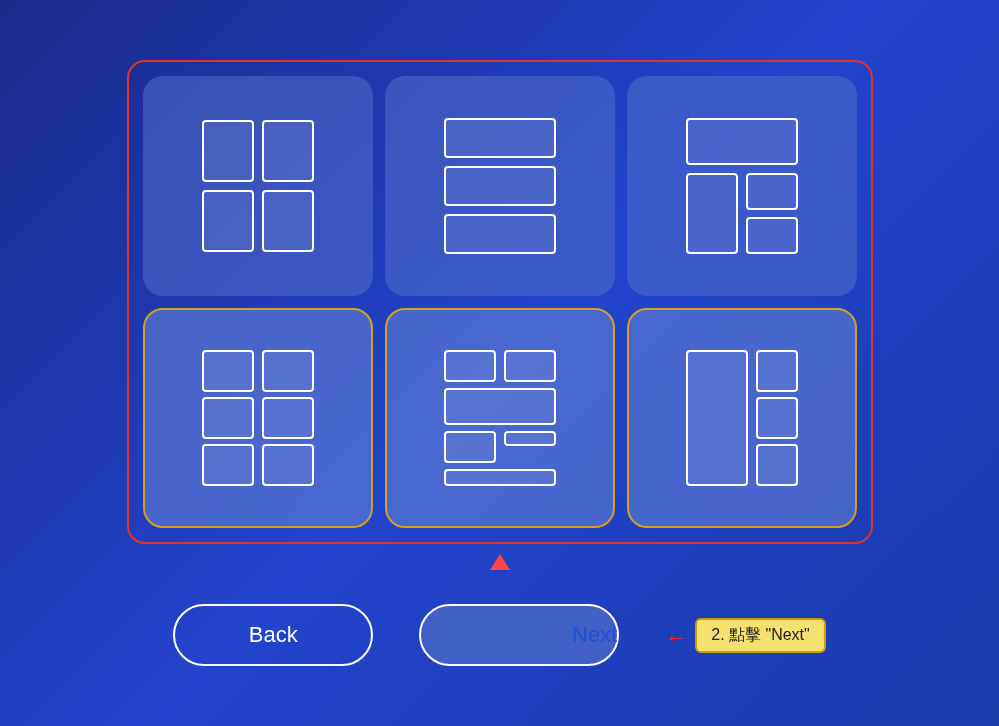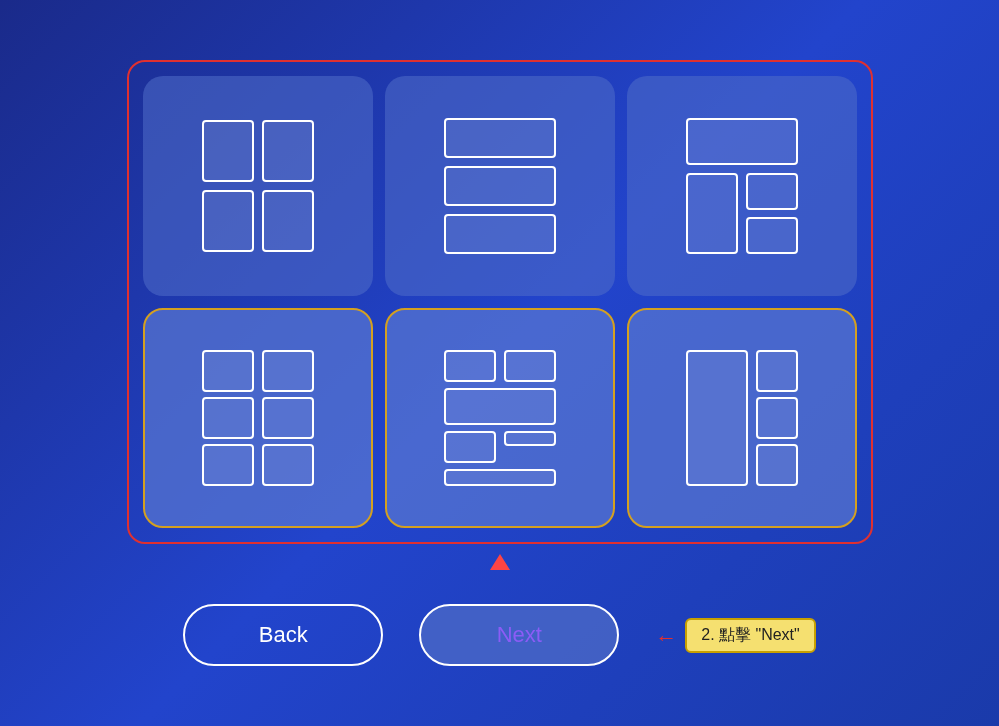--- a/index.html
+++ b/index.html
@@ -80,21 +80,21 @@
       border-radius: 6px;
       padding: 6px 16px;
       font-size: 17px;
       color: #222;
       font-weight: 500;
     }
 
     .buttons-row {
       display: flex;
       align-items: center;
-      gap: 36px;
+      gap: 46px;
       margin-top: 30px;
     }
 
     .btn {
       width: 200px;
       height: 62px;
       border-radius: 50px;
       border: 2.5px solid white;
       font-size: 22px;
       font-weight: 500;
@@ -104,22 +104,23 @@
       justify-content: center;
     }
 
     .btn-back {
       background: transparent;
       color: white;
     }
 
     .btn-next {
       background: rgba(80, 110, 200, 0.7);
-      color: #8b5cf6;
+      color: #1d4ed8;
       border-color: white;
+      justify-content: flex-end;
     }
 
     .next-hint {
       display: flex;
       align-items: center;
       gap: 8px;
     }
 
     .arrow-left {
       color: #e03030;

